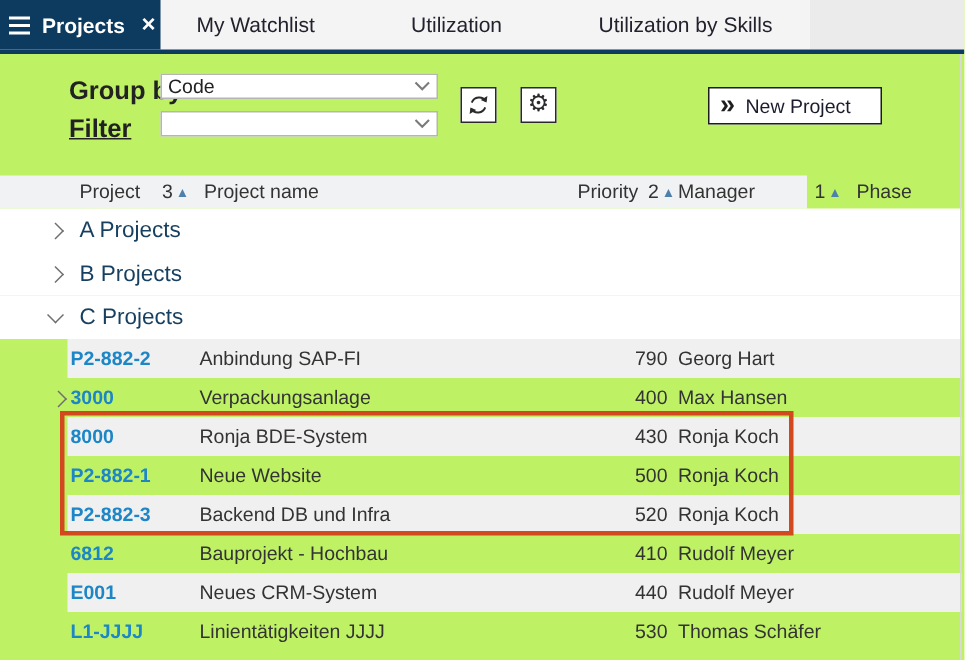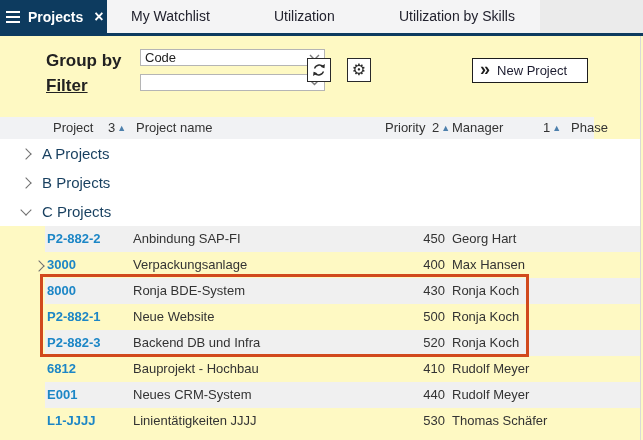--- a/index.html
+++ b/index.html
@@ -1,63 +1,63 @@
 <!DOCTYPE html>
 <html><head>
 <meta charset="utf-8">
 <style>
   html,body{margin:0;padding:0;background:#fff;}
-  #screen{position:relative;width:643px;height:440px;background:#fef9c3;
+  #screen{position:relative;width:643px;height:440px;background:#bef264;
           font-family:"Liberation Sans",sans-serif;overflow:hidden;}
 
   
   .tabbar{position:absolute;left:0;top:0;width:643px;height:36px;background:#f4f4f5;}
   .tabbar-gray{position:absolute;left:540px;top:0;width:103px;height:33px;background:#ebebeb;}
   .tab-underline{position:absolute;left:0;top:33px;width:643px;height:3px;background:#0d3b5f;}
   .tab-active{position:absolute;left:0;top:0;width:107px;height:33px;background:#0d3b5f;
               display:flex;align-items:center;padding-left:6px;box-sizing:border-box;}
   .menu-icon{display:inline-flex;flex-direction:column;gap:3px;margin-right:8px;cursor:pointer;}
   .menu-icon i{display:block;width:14px;height:2px;background:#fff;}
   .tab-active-label{color:#fff;font-size:14px;font-weight:600;}
   .tab-close{color:#fff;font-size:16px;font-weight:700;margin-left:11px;line-height:1;cursor:pointer;}
   .tab{position:absolute;top:0;height:46px;line-height:33px;font-size:14px;color:#22222e;cursor:pointer;}
   .t1{left:131px;} .t2{left:274px;} .t3{left:399px;}
 
   
   .lbl{position:absolute;left:20px;font-size:17px;font-weight:700;color:#222;margin-left:26px;}
   .lbl-group{top:51px;} .lbl-filter{top:76px;text-decoration:underline;}
   .select{position:absolute;left:107px;width:185px;height:17px;background:#fff;
           border:1px solid #b5b5b5;box-sizing:border-box;display:flex;align-items:center;
-          padding:0 4px;cursor:pointer;margin-left:33px;}
+          padding:0 4px;cursor:pointer;}
   .s1{top:49px;} .s2{top:74px;}
   .select-val{font-size:13px;color:#222;flex:1;white-space:nowrap;overflow:hidden;}
   .select-chev{flex:none;}
   .icon-btn{position:absolute;top:58px;width:24px;height:24px;background:#fff;
             border:1px solid #2a2a2a;box-sizing:border-box;display:flex;align-items:center;
             justify-content:center;padding:0;cursor:pointer;}
   .btn-refresh{left:307px;} .btn-gear{left:347px;}
   .gear-glyph{font-size:16px;color:#2b2b2b;line-height:1;}
   .btn-new{position:absolute;left:472px;top:58px;width:116px;height:25px;background:#fff;
            border:1.5px solid #1d1d1d;box-sizing:border-box;display:flex;align-items:center;
            justify-content:flex-start;padding:0 0 0 7px;cursor:pointer;
            font-family:"Liberation Sans",sans-serif;}
   .btn-chev{font-size:18px;font-weight:700;color:#1f1f1f;line-height:1;margin:-3px 7px 0 0;}
   .btn-new-label{font-size:13px;color:#1b1b2e;}
 
   
-  .thead{position:absolute;left:0;top:117px;width:594px;height:22px;background:#f1f2f4;}
+  .thead{position:absolute;left:0;top:117px;width:538px;height:22px;background:#f1f2f4;}
   .h{position:absolute;top:0;line-height:22px;font-size:13px;color:#333;cursor:pointer;}
   .h-project{left:53px;} .h-badge3{left:108px;} .h-name{left:136px;}
   .h-priority{left:385px;} .h-badge2{left:432px;} .h-manager{left:452px;}
   .h-badge1{left:543px;} .h-phase{left:571px;}
   .tri{color:#4e80ac;font-size:9px;margin-left:2px;position:relative;top:-1px;}
 
   
   .rows{position:absolute;left:0;top:139px;width:641px;}
-  .grow{position:relative;height:29px;display:flex;align-items:center;padding-left:22px;
+  .grow{position:relative;height:29px;display:flex;align-items:center;padding-left:33px;
         box-sizing:border-box;cursor:pointer;background:#fff;}
   .chev{display:inline-block;width:7px;height:7px;border-right:1.7px solid #6f6f6f;
         border-bottom:1.7px solid #6f6f6f;transform:rotate(-45deg);}
   .chev.open{transform:rotate(45deg);margin-top:-3px;}
   .glabel{font-size:15px;color:#173f5f;margin-left:12px;}
   .row{position:relative;height:26px;line-height:26px;font-size:13px;color:#333;cursor:pointer;}
   .row.alt::before{content:"";position:absolute;left:45px;right:0;top:0;bottom:0;background:#f0f0f0;}
   .cell{position:absolute;top:0;z-index:1;}
   .row-chev{position:absolute;left:35px;top:10px;z-index:1;}
   .cid{left:47px;font-weight:700;color:#1c86c6;}
@@ -145,21 +145,21 @@
       <span class="glabel">B Projects</span>
     </div>
     <div class="grow">
       <span class="chev open"></span>
       <span class="glabel">C Projects</span>
     </div>
 
     <div class="row alt">
       <span class="cell cid">P2-882-2</span>
       <span class="cell cname">Anbindung SAP-FI</span>
-      <span class="cell cprio">450</span>
+      <span class="cell cprio">790</span>
       <span class="cell cmgr">Georg Hart</span>
     </div>
 
     <div class="row">
       <span class="chev row-chev"></span>
       <span class="cell cid">3000</span>
       <span class="cell cname">Verpackungsanlage</span>
       <span class="cell cprio">400</span>
       <span class="cell cmgr">Max Hansen</span>
     </div>

